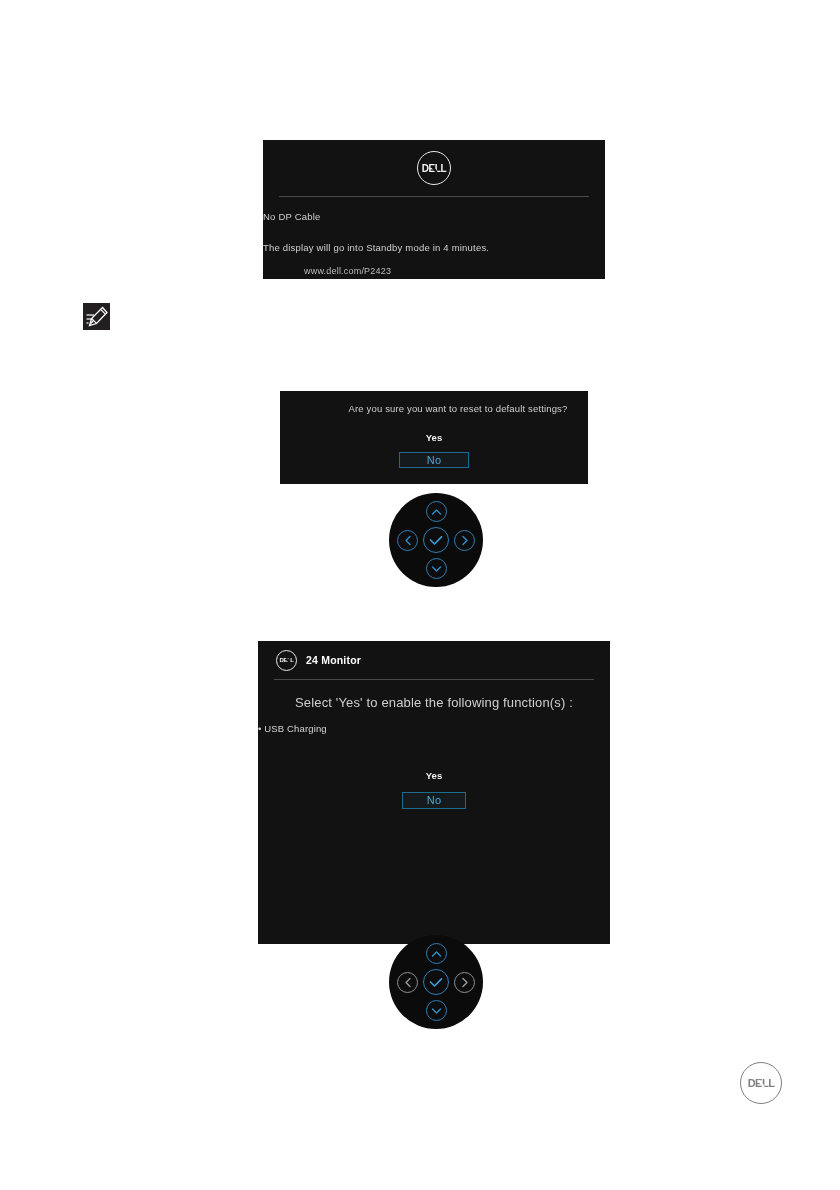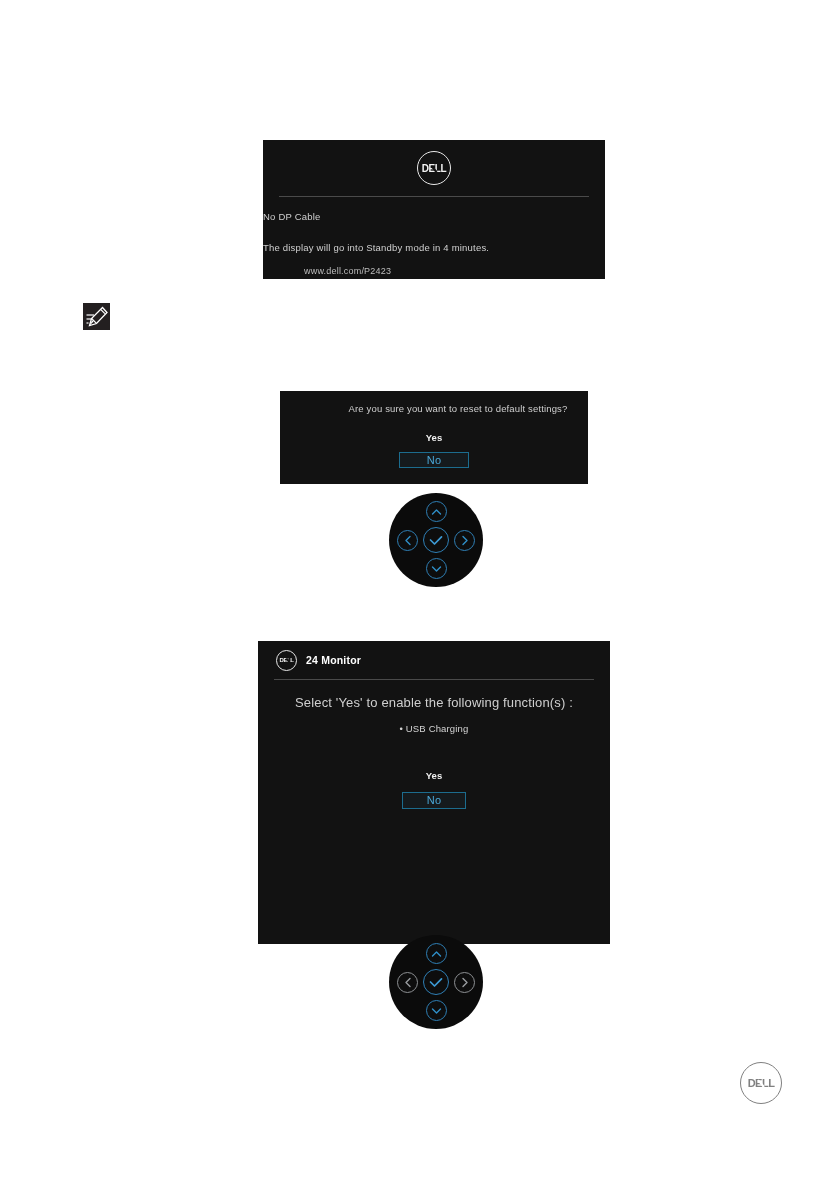--- a/index.html
+++ b/index.html
@@ -83,21 +83,21 @@
   #dialog-usb { left: 258px; top: 641px; width: 352px; height: 303px; }
   #dialog-usb .title-row {
     height: 38px; display: flex; align-items: center; padding-left: 18px; gap: 9px;
   }
   #dialog-usb .title-text { font-size: 10.5px; font-weight: 700; color: #ffffff; letter-spacing: .2px; }
   #dialog-usb .prompt {
     text-align: center; font-size: 13px; color: #cfcfcf;
     margin-top: 15px; letter-spacing: .15px;
   }
   #dialog-usb .bullet {
-    text-align: center; font-size: 9.5px; color: #d4d4d4;
+    text-align: left; font-size: 9.5px; color: #d4d4d4;
     margin-top: 13px; letter-spacing: .15px;
   }
   #dialog-usb .yes {
     text-align: center; font-size: 9.5px; color: #f0f0f0;
     font-weight: 700; margin-top: 36px;
   }
   #dialog-usb .btn-wrap { display: flex; justify-content: center; margin-top: 11px; }
   #dialog-usb .btn-no { width: 64px; height: 17px; line-height: 15px; }
 
   

